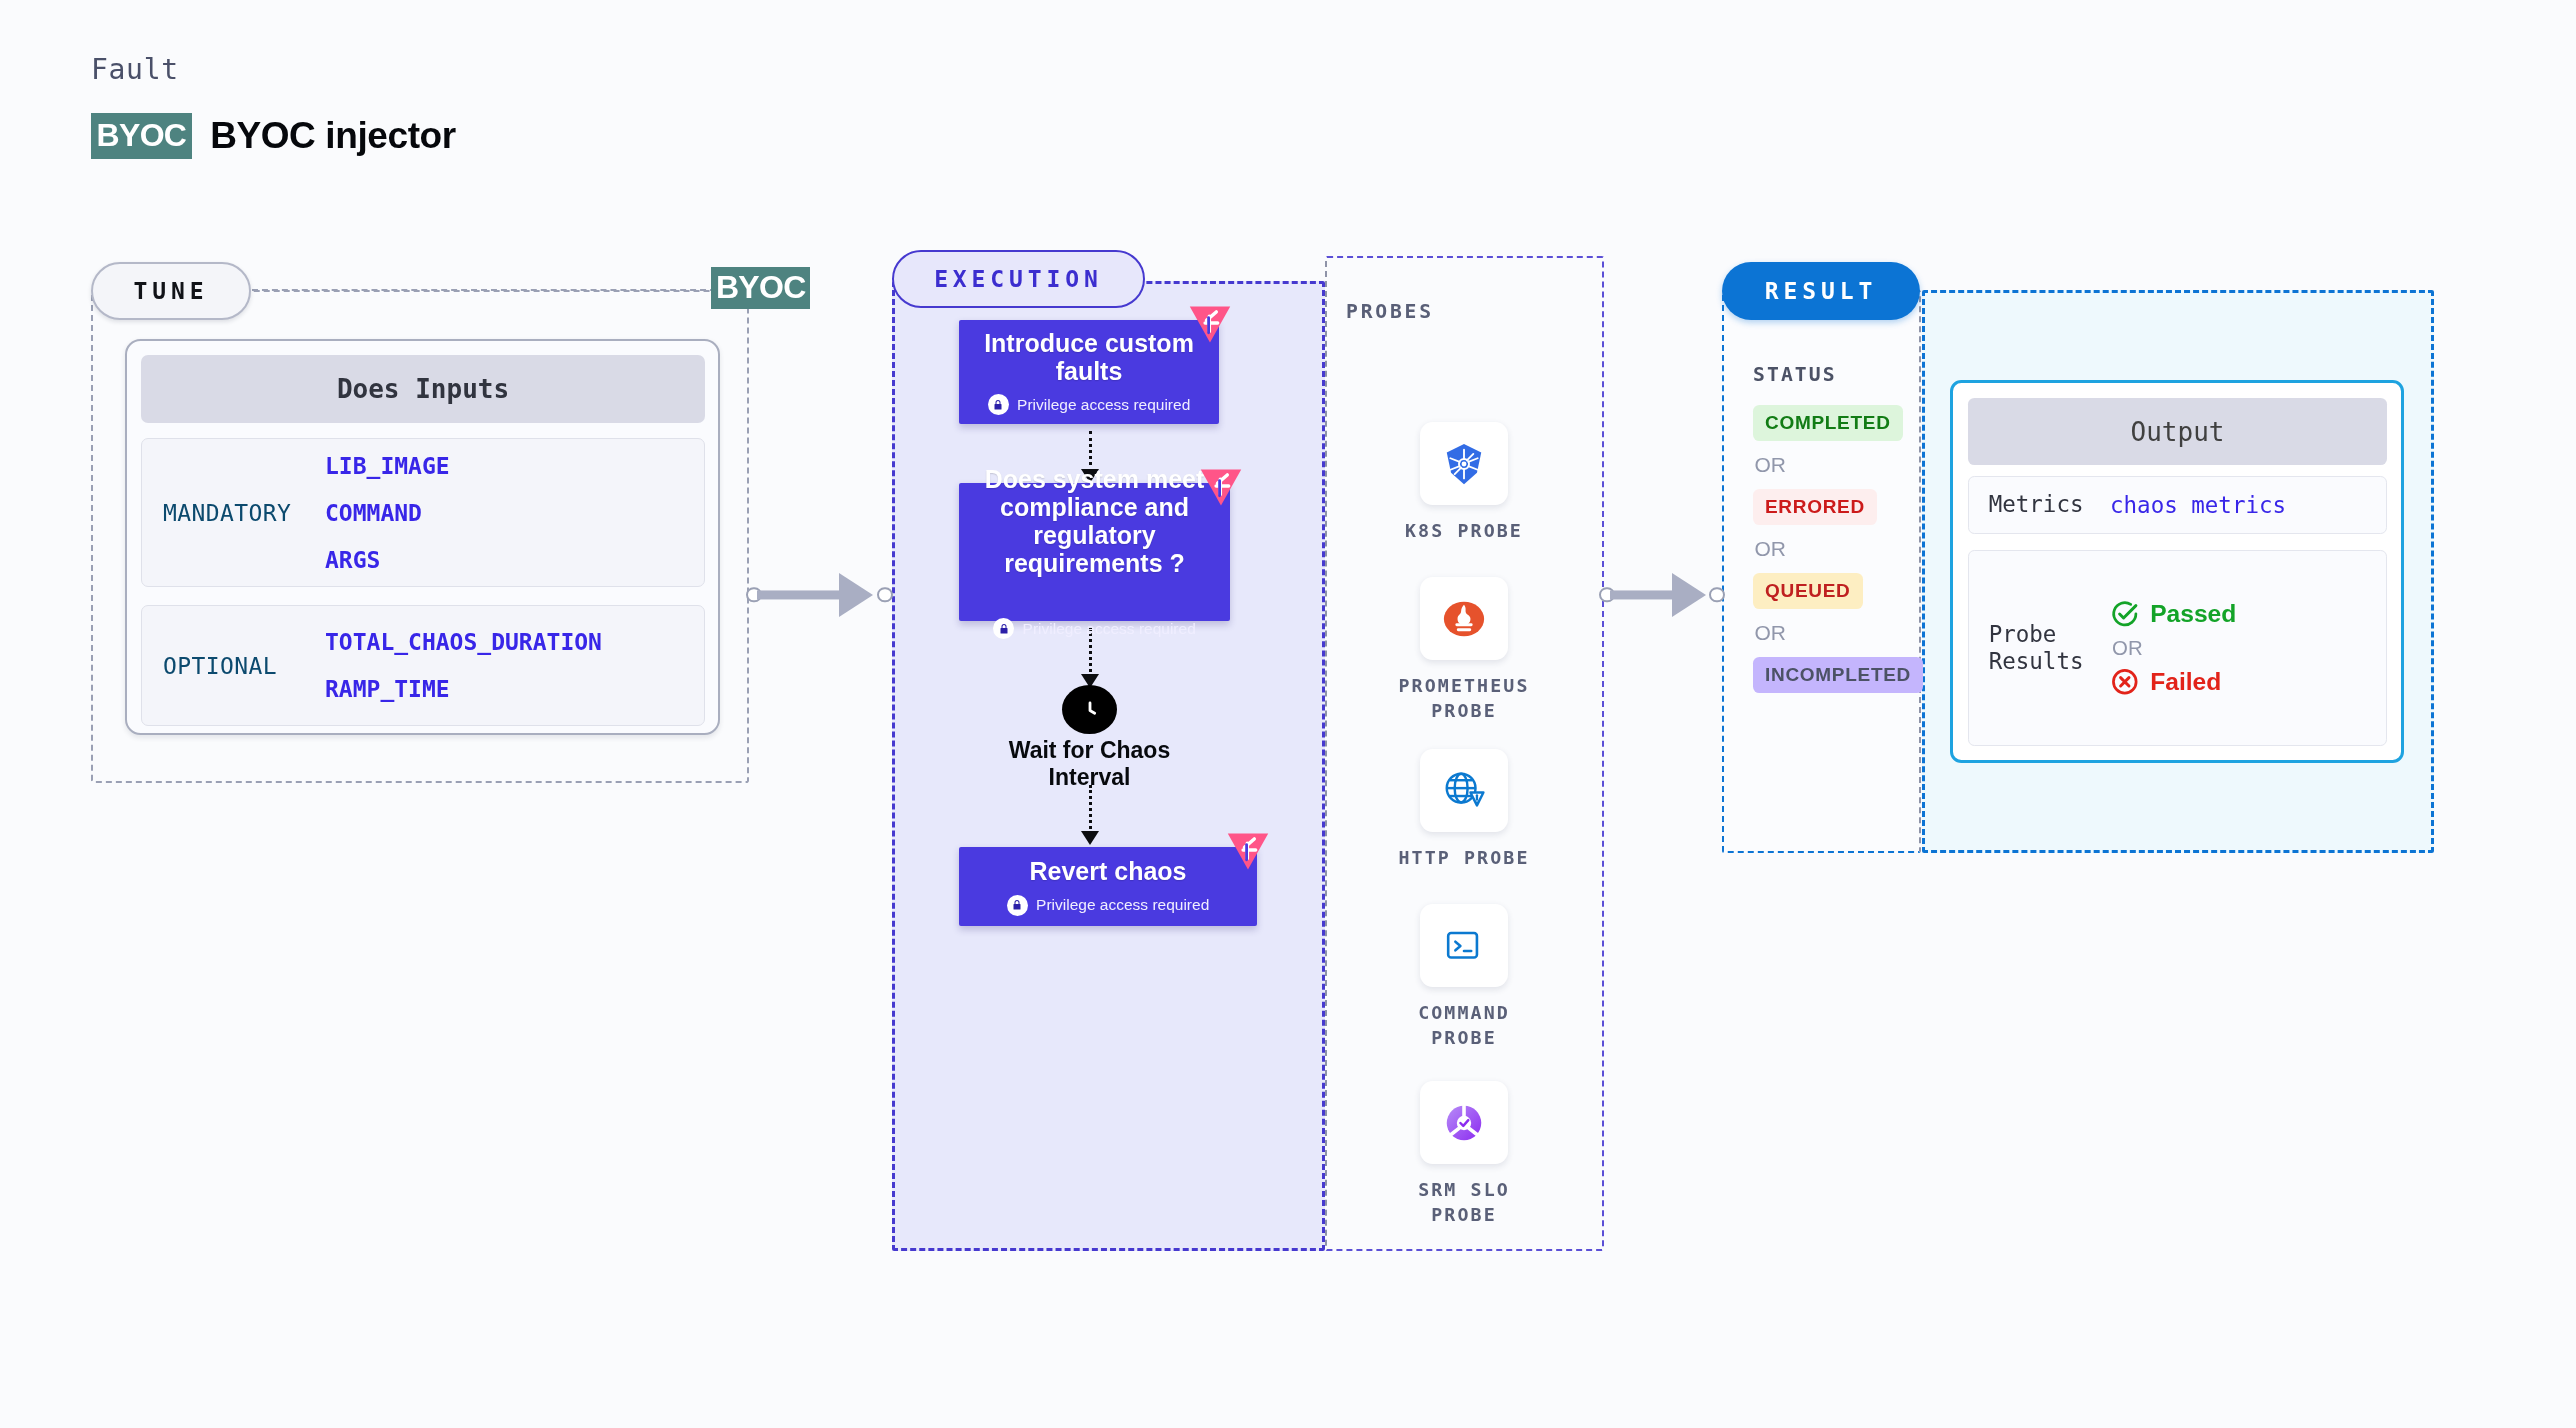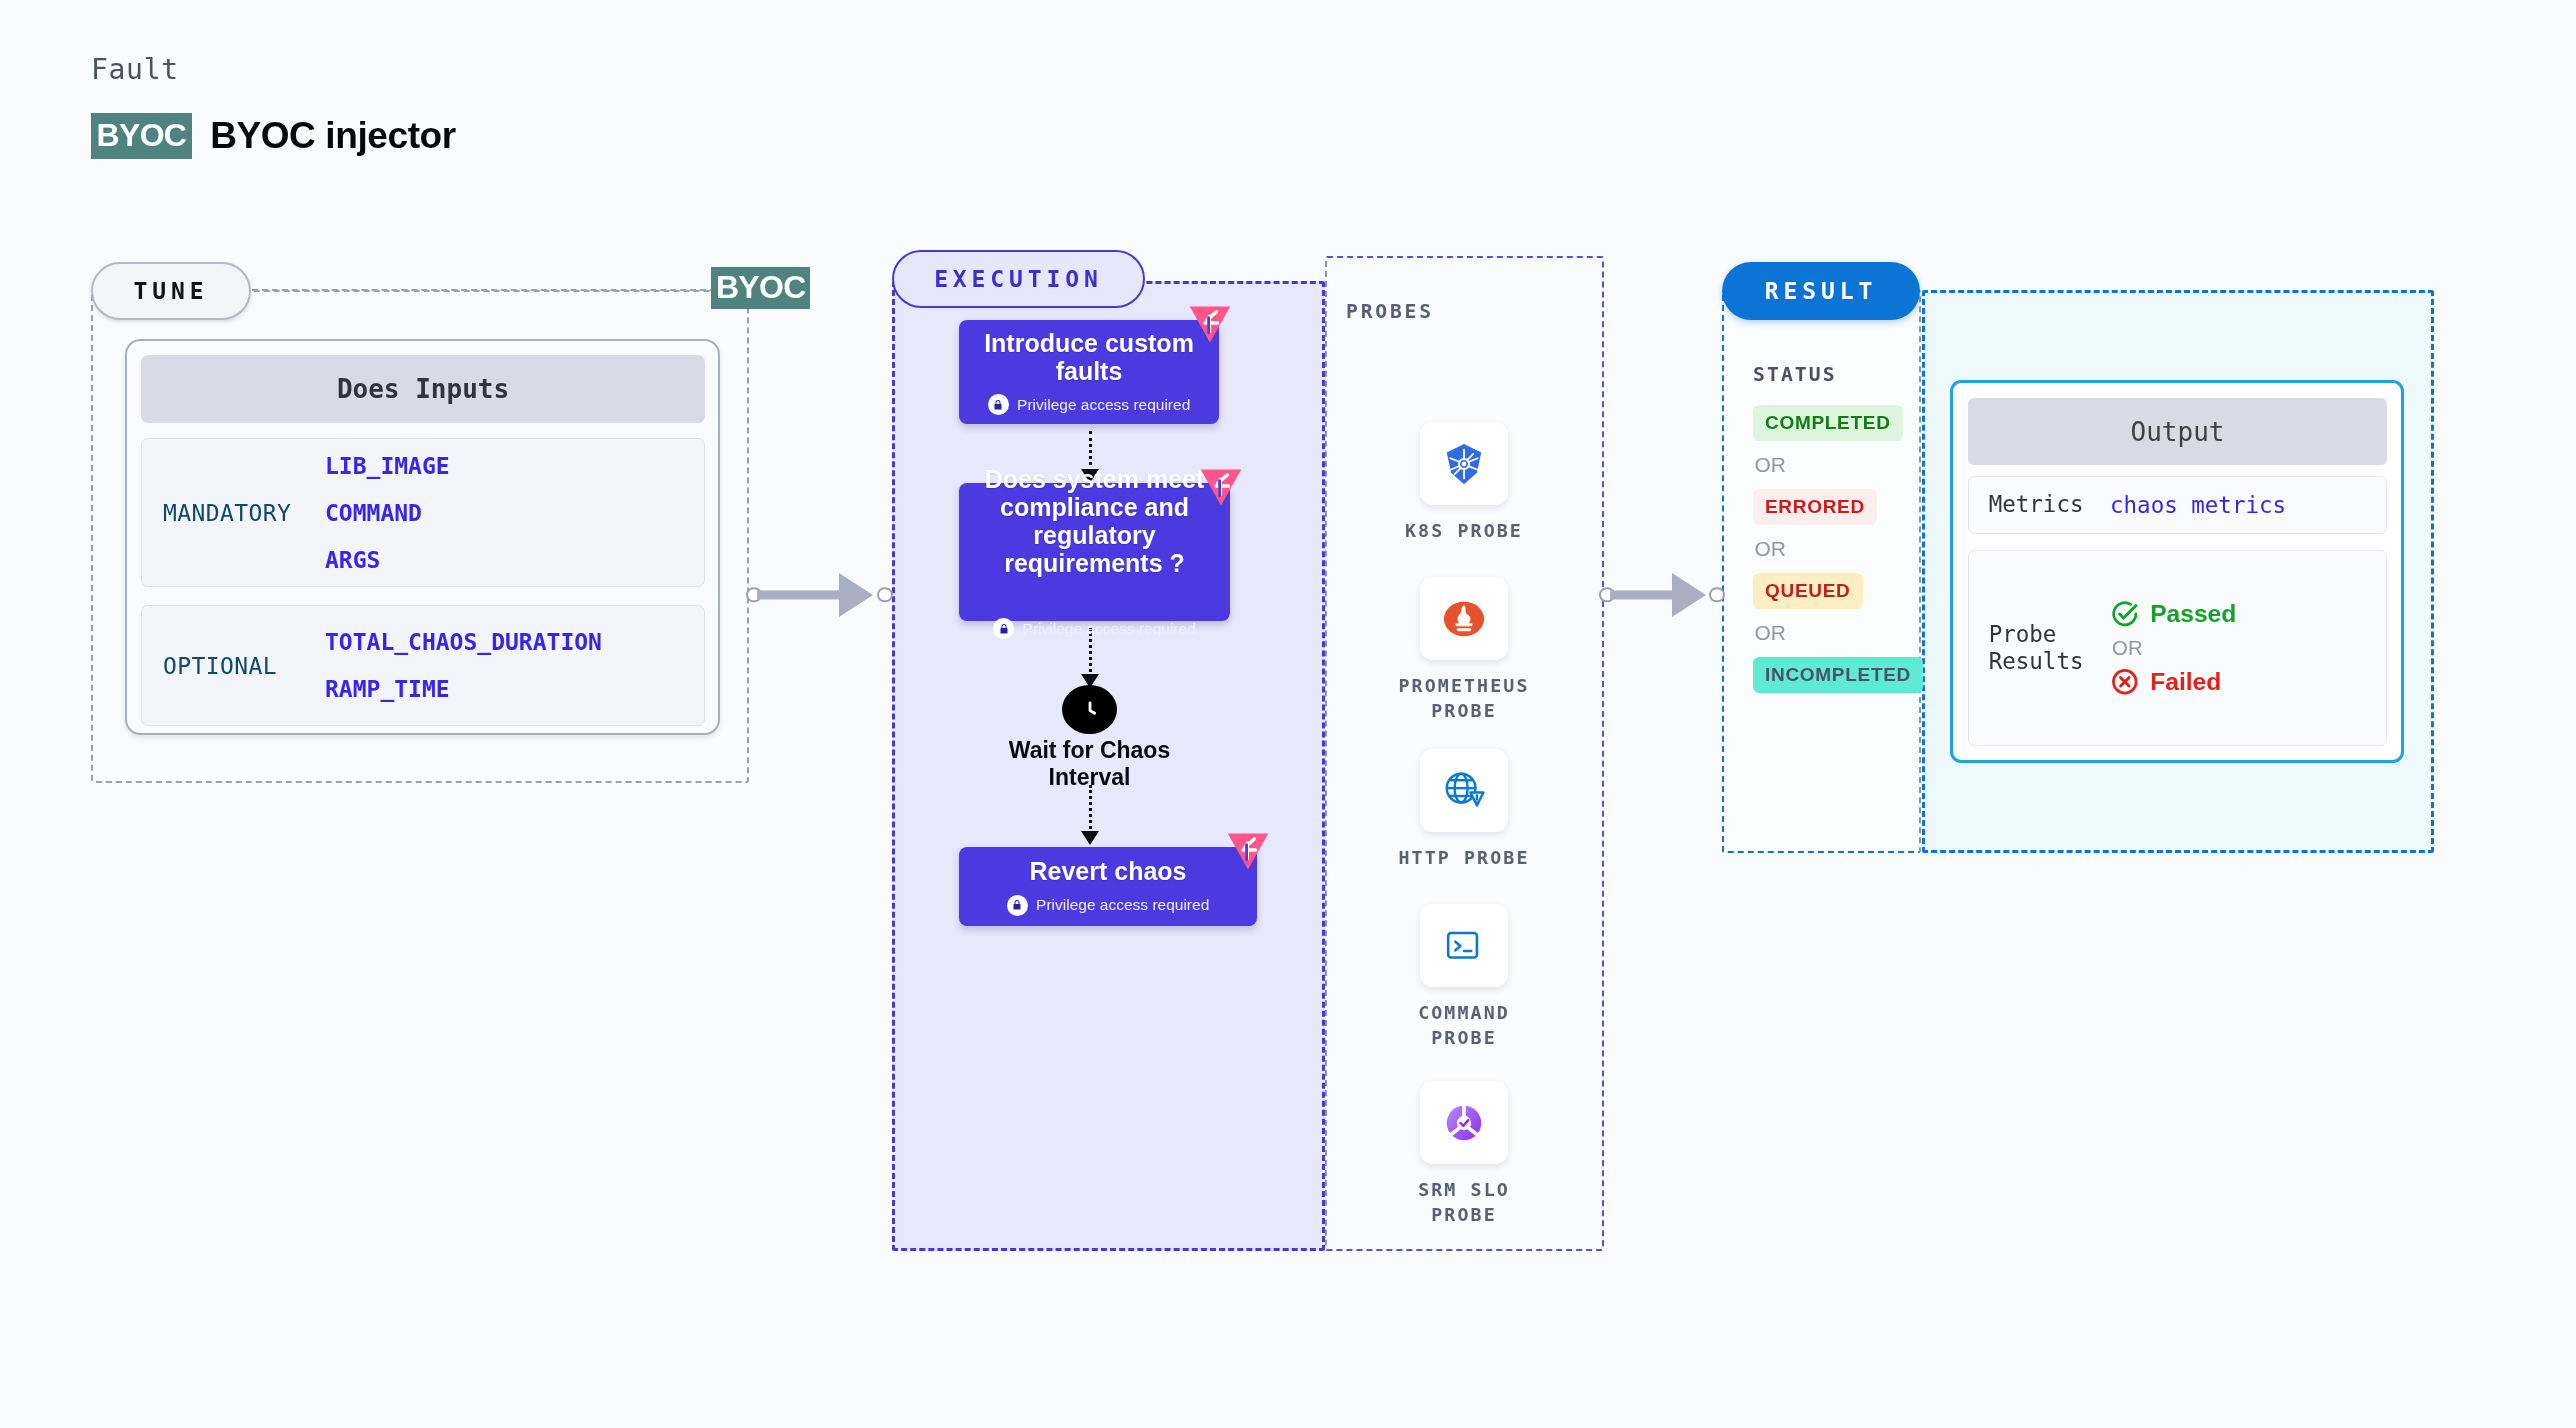--- a/index.html
+++ b/index.html
@@ -120,21 +120,21 @@
     border: 2.8px dashed #5b4fd6; border-left: 2.1px dashed #8e93a8; border-radius: 2.1px;
     background: #fafbfd;
   }
   .probes-title {
     position: absolute; left: 1346px; top: 300px;
     font-family: "DejaVu Sans Mono", monospace; font-weight: 700;
     font-size: 19.7px; color: #595f77; letter-spacing: 2.8px;
   }
 
   .node {
-    position: absolute; border-radius: 8px; background: #4a3ae0;
+    position: absolute; border-radius: 2px; background: #4a3ae0;
     display: flex; flex-direction: column; align-items: center; justify-content: center;
     box-shadow: 0 3.5px 7.7px rgba(45,35,120,.22); z-index: 3;
   }
   .node-title {
     color: #ffffff; font-weight: 700; font-size: 25px; line-height: 1.12;
     text-align: center; padding: 0 15.5px; text-shadow: 0 0.7px 1.4px rgba(0,0,0,.15);
   }
   .node-priv {
     display: flex; align-items: center; gap: 8.4px; margin-top: 9.1px;
     color: #f0eeff; font-size: 15.5px;
@@ -455,21 +455,21 @@
   <div class="pill pill-result">RESULT</div>
 
   <div class="status-title">STATUS</div>
   <div class="status-list">
     <div><span class="status-badge" id="sb0" style="color: rgb(18, 124, 21); background: rgb(221, 245, 220);">COMPLETED</span></div>
     <div class="st-or">OR</div>
     <div><span class="status-badge" id="sb1" style="color: rgb(204, 27, 27); background: rgb(253, 238, 238);">ERRORED</span></div>
     <div class="st-or">OR</div>
     <div><span class="status-badge" id="sb2" style="color: rgb(191, 32, 32); background: rgb(253, 238, 194);">QUEUED</span></div>
     <div class="st-or">OR</div>
-    <div><span class="status-badge" id="sb3" style="color: rgb(76, 82, 102); background: #5eead4;">INCOMPLETED</span></div>
+    <div><span class="status-badge" id="sb3" style="color: rgb(76, 82, 102); background: #c4b5fd;">INCOMPLETED</span></div>
   </div>
 
   <div id="output-card"></div>
   <div class="out-head">Output</div>
 
   <div class="out-row" id="out-metrics">
     <div class="out-key">Metrics</div>
     <div class="out-val-link">chaos metrics</div>
   </div>
 

